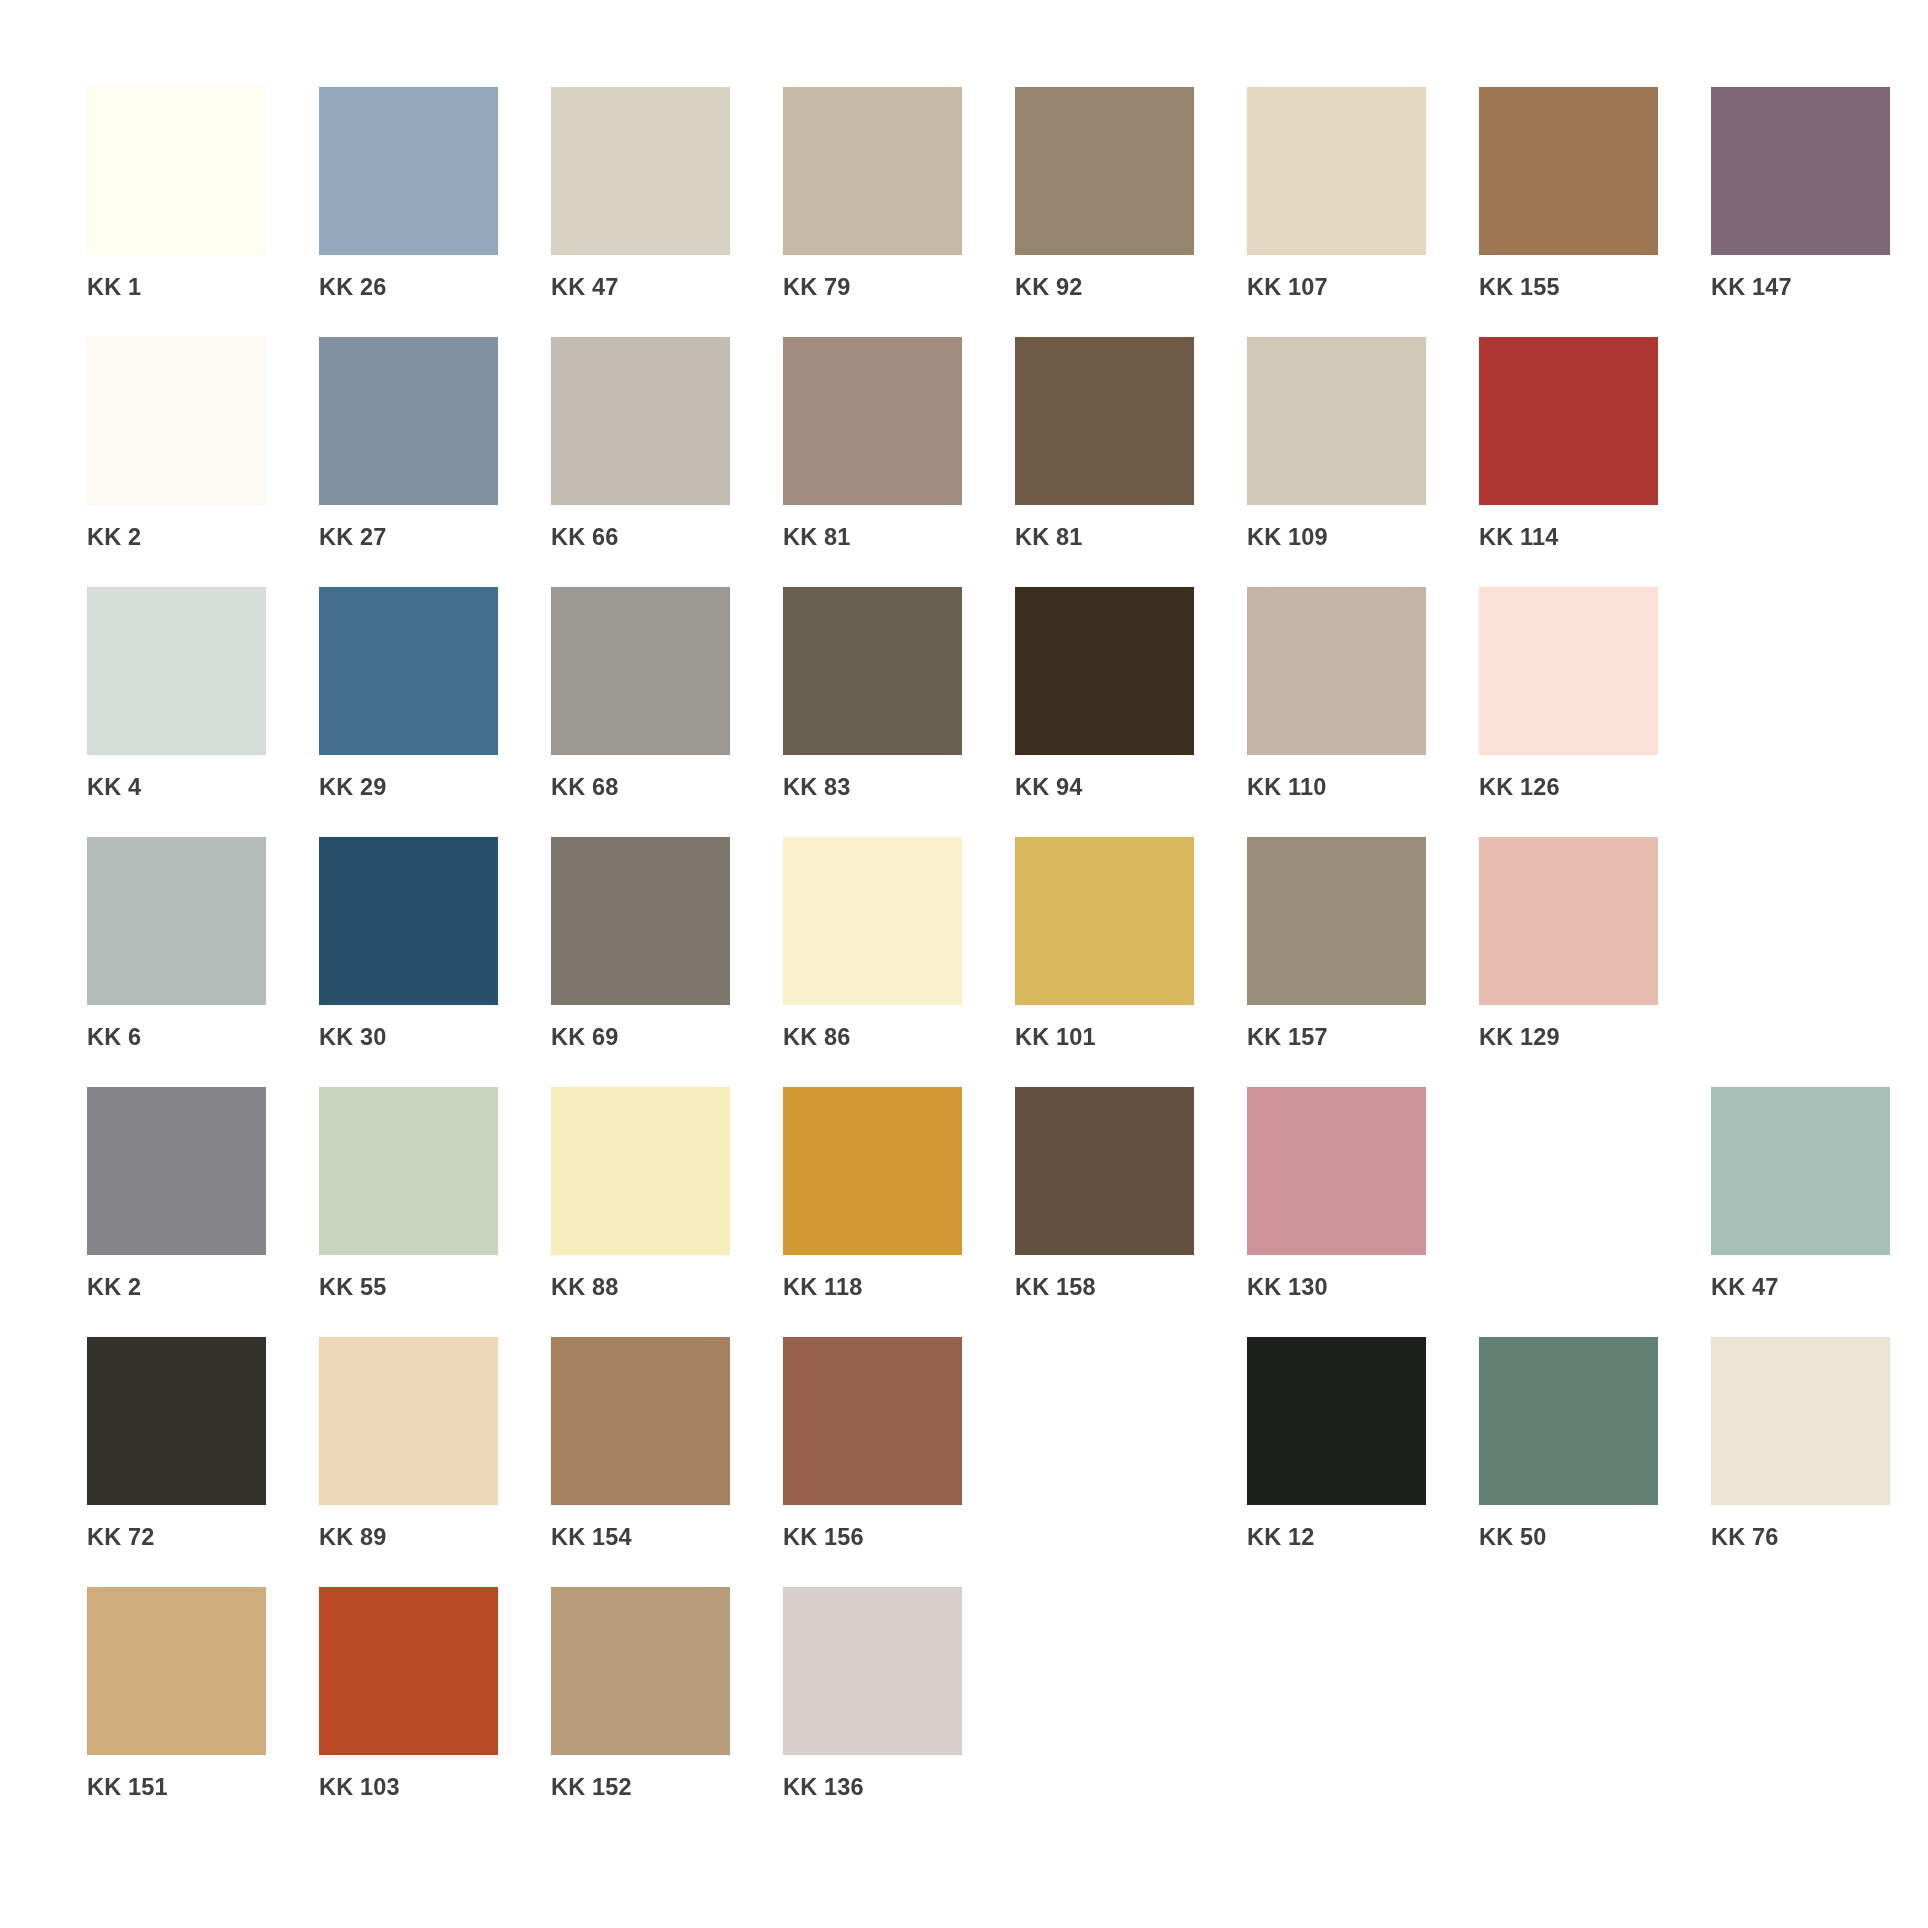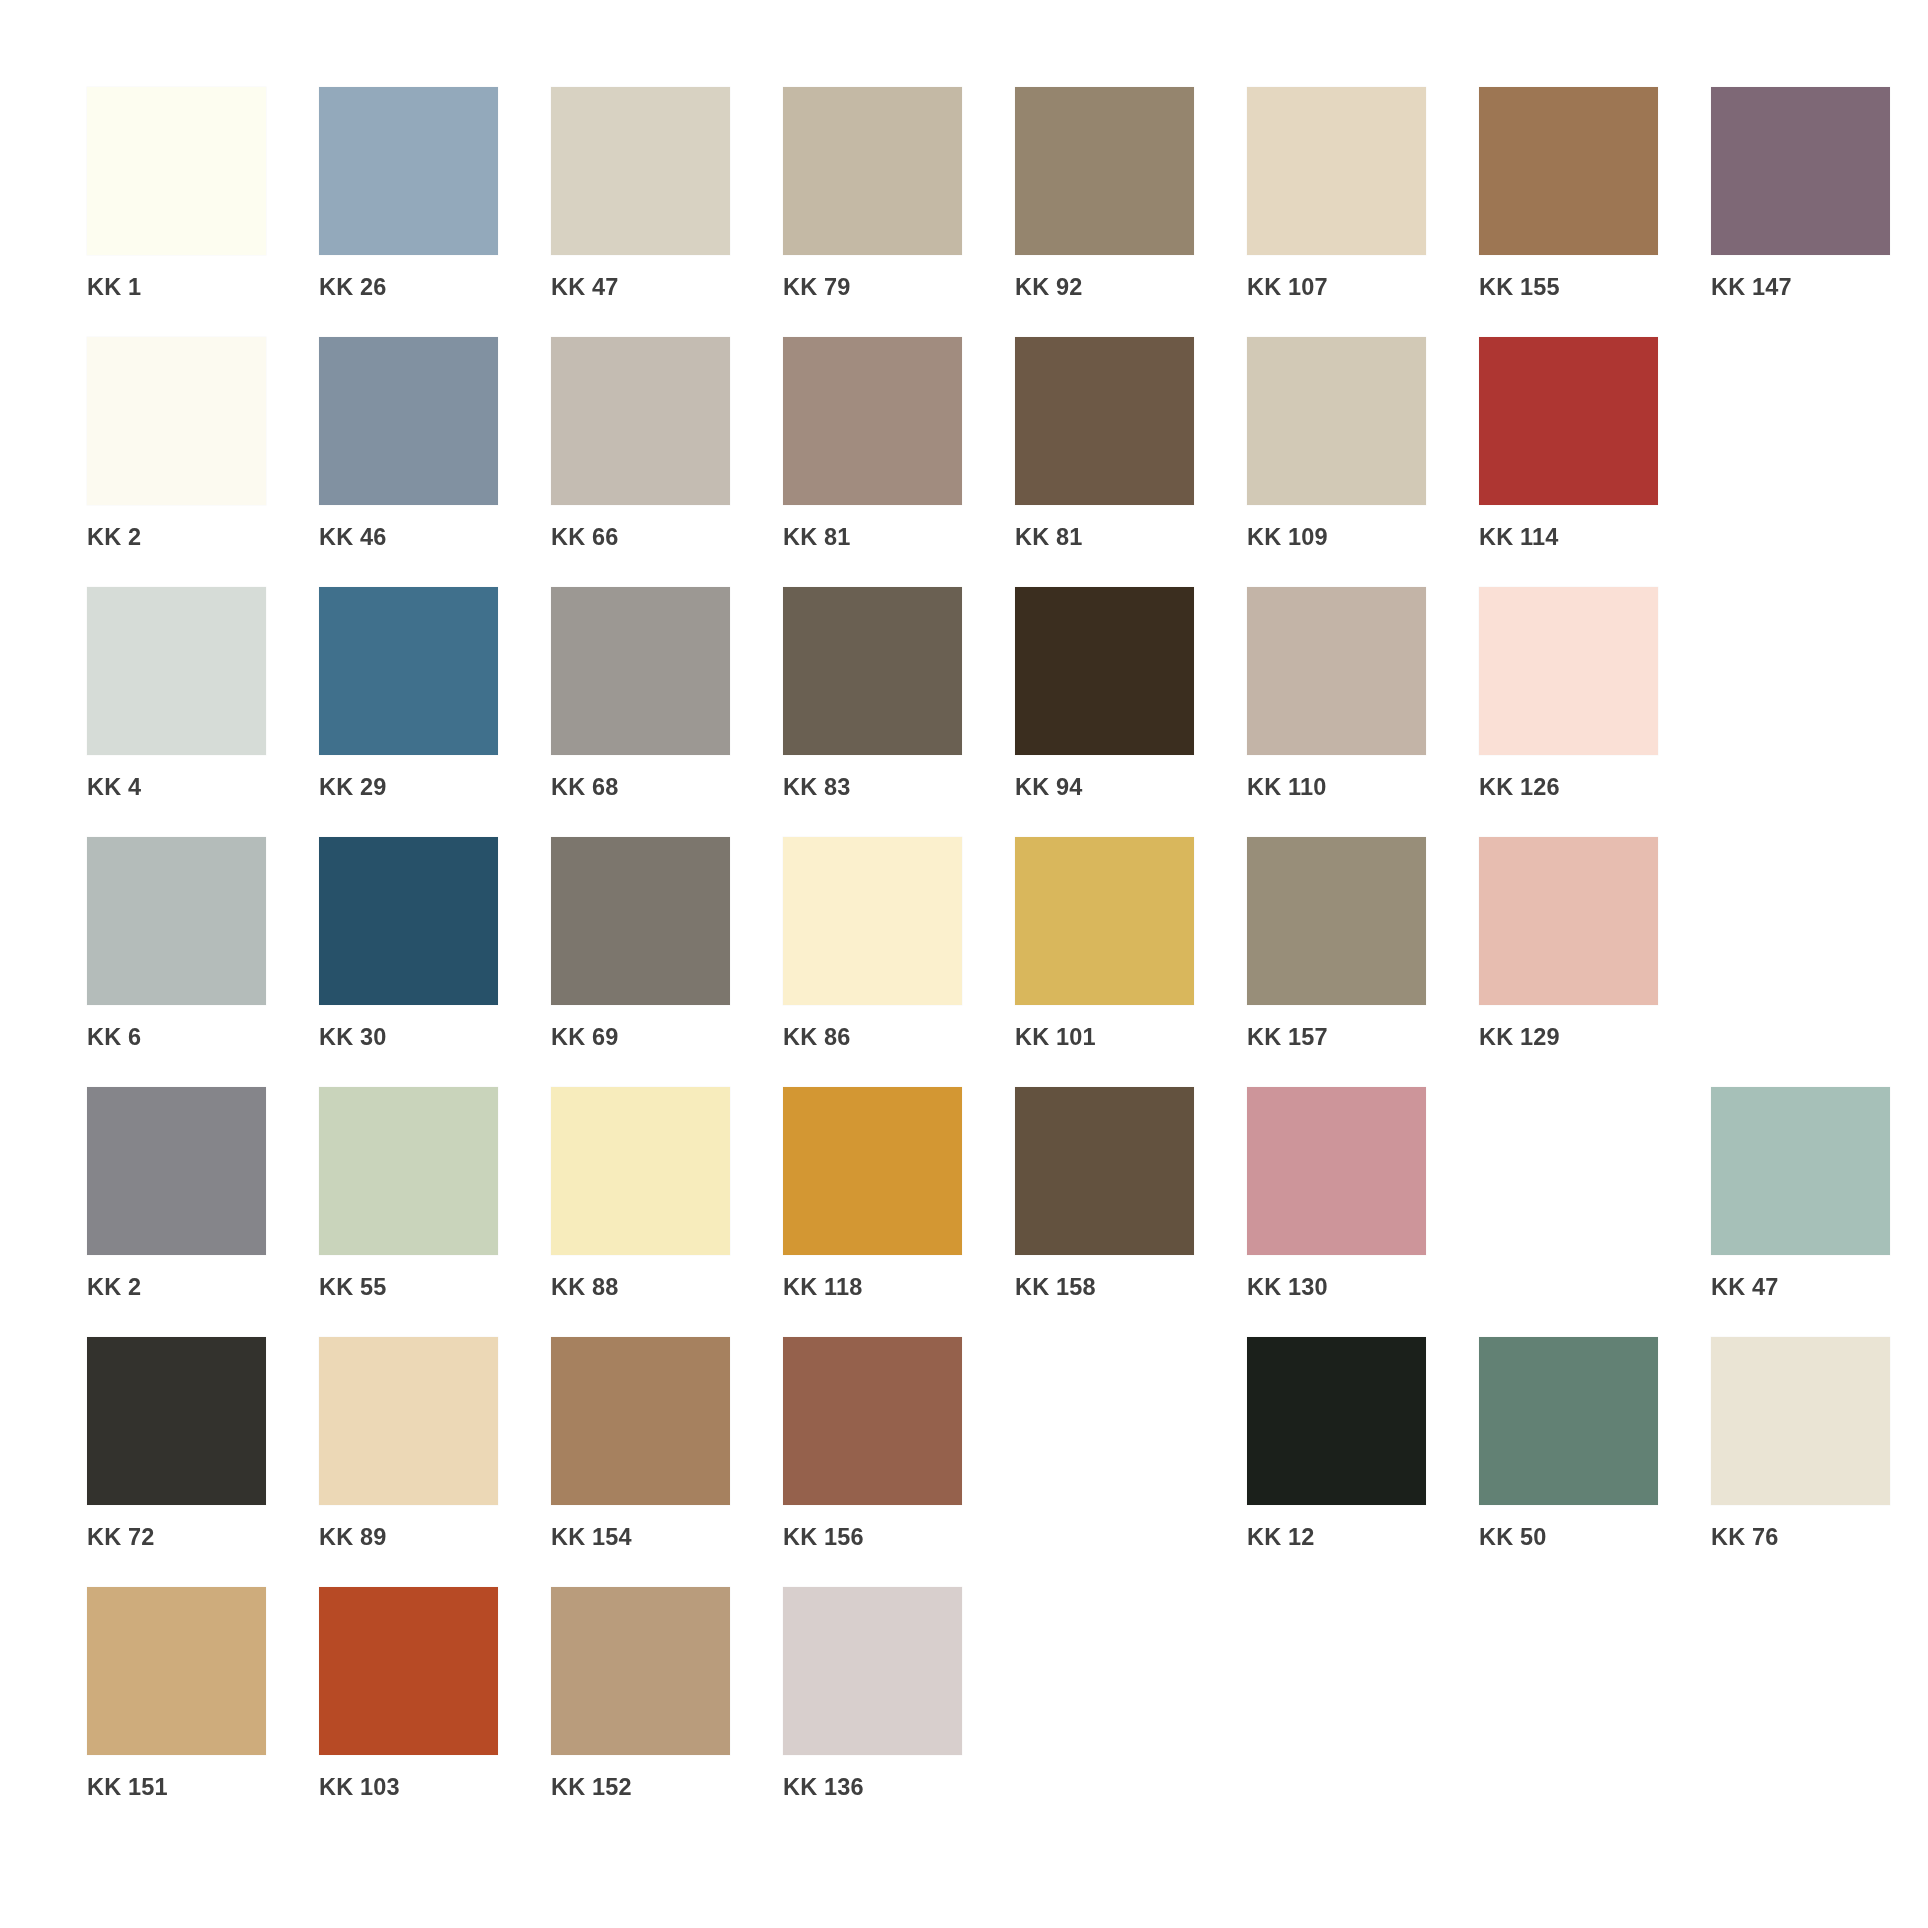--- a/index.html
+++ b/index.html
@@ -89,21 +89,21 @@
       <div class="swatch-cell">
         <div class="swatch-chip" style="background-color: rgb(126, 104, 118);"></div>
         <span class="swatch-label">KK 147</span>
       </div>
       <div class="swatch-cell">
         <div class="swatch-chip" style="background-color: rgb(252, 250, 240);"></div>
         <span class="swatch-label">KK 2</span>
       </div>
       <div class="swatch-cell">
         <div class="swatch-chip" style="background-color: rgb(129, 145, 161);"></div>
-        <span class="swatch-label">KK 46</span>
+        <span class="swatch-label">KK 27</span>
       </div>
       <div class="swatch-cell">
         <div class="swatch-chip" style="background-color: rgb(196, 188, 178);"></div>
         <span class="swatch-label">KK 66</span>
       </div>
       <div class="swatch-cell">
         <div class="swatch-chip" style="background-color: rgb(161, 140, 127);"></div>
         <span class="swatch-label">KK 81</span>
       </div>
       <div class="swatch-cell">

